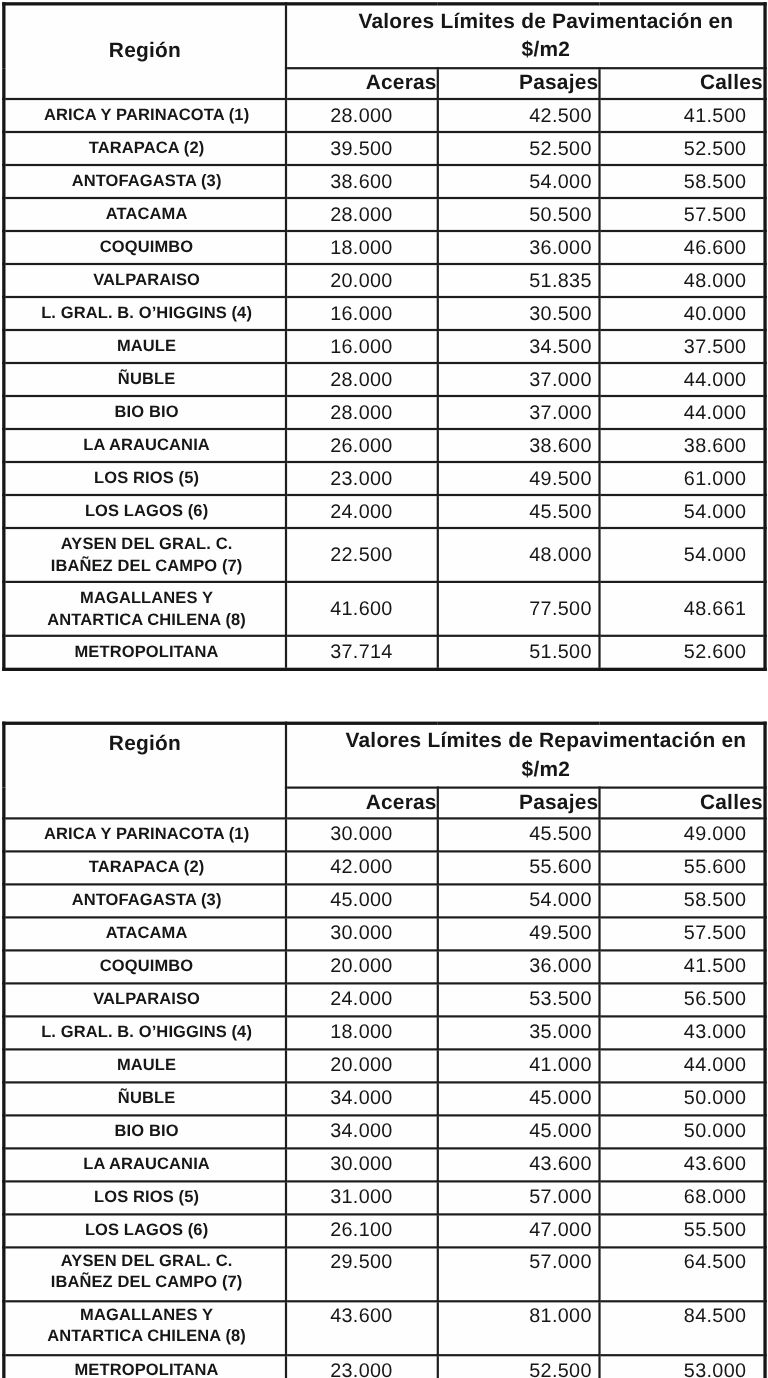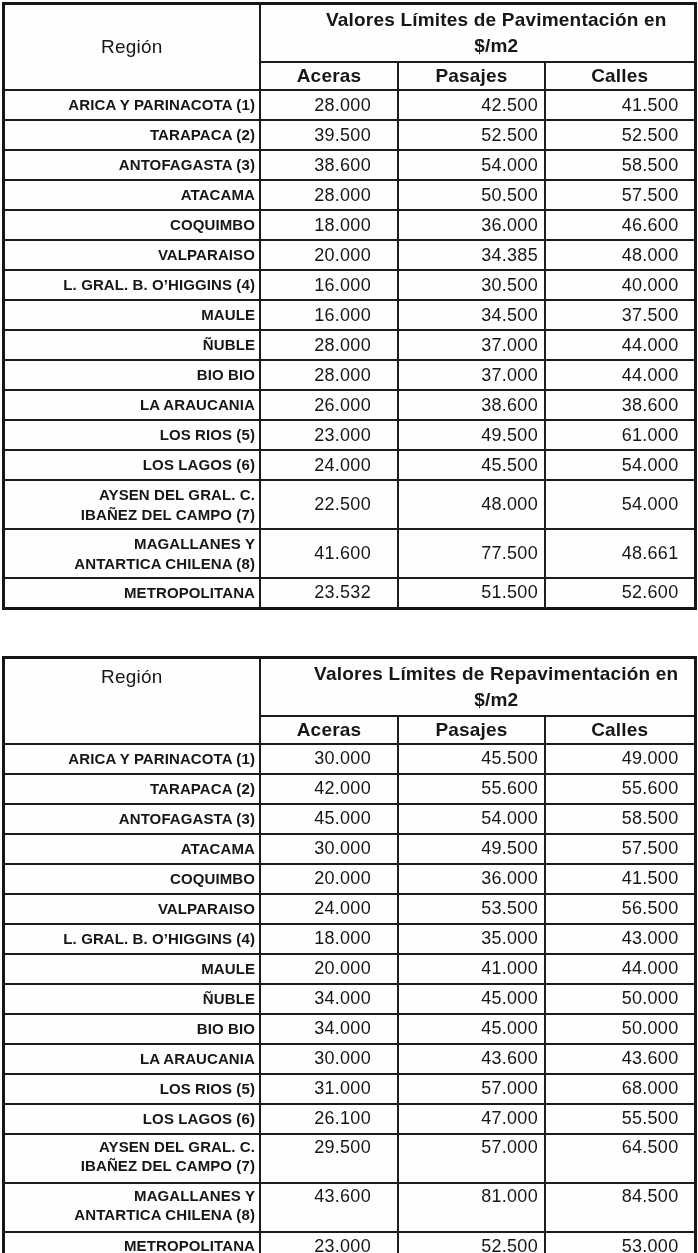--- a/index.html
+++ b/index.html
@@ -26,64 +26,64 @@
     border: 3px solid #161616;
     background: #fefefe;
   }
   .limits-table th, .limits-table td {
     border: 2px solid #1d1d1d;
     box-sizing: border-box;
     overflow: hidden;
   }
   .region-head {
     font-size: 19px;
-    font-weight: 400;
+    font-weight: 700;
     text-align: center;
     letter-spacing: 0.2px;
   }
   .t1 .region-head {
     vertical-align: top;
     padding-top: 7px;
   }
   .group-head {
     font-size: 19px;
     font-weight: 700;
     text-align: center;
     height: 54px;
     letter-spacing: 0.2px;
     padding: 2px 0;
   }
   .group-head div { line-height: 26px; padding-left: 38px; }
   .col-head {
     font-size: 19px;
     font-weight: 700;
-    text-align: center;
+    text-align: right;
     height: 28px;
     padding: 0;
     letter-spacing: 0.2px;
   }
   tr.row { height: 30px; }
   tr.row.tall { height: 49px; }
   tr.row.vtop td { vertical-align: top; }
   tr.row.vtop .value-cell { padding-top: 2px; }
   .region-cell {
     font-size: 15px;
     font-weight: 700;
-    text-align: right;
+    text-align: center;
     padding: 2px 4px 2px 7px;
     line-height: 1.32;
     letter-spacing: 0.1px;
   }
   .value-cell {
     font-size: 18px;
     font-weight: 400;
     text-align: right;
     letter-spacing: 0.3px;
   }
-  .value-cell.c0 { padding-right: 26px; }
+  .value-cell.c0 { padding-right: 40px; }
   .value-cell.c1 { padding-right: 6px; }
   .value-cell.c2 { padding-right: 15px; }
   .table-gap { height: 46px; }
 </style>
 </head>
 <body>
 
 <div class="page">
   <table class="limits-table t0">
       <colgroup>
@@ -145,21 +145,21 @@
           </td>
           <td class="value-cell c0">18.000</td>
           <td class="value-cell c1">36.000</td>
           <td class="value-cell c2">46.600</td>
         </tr>
         <tr class="row">
           <td class="region-cell">
             <div>VALPARAISO</div>
           </td>
           <td class="value-cell c0">20.000</td>
-          <td class="value-cell c1">34.385</td>
+          <td class="value-cell c1">51.835</td>
           <td class="value-cell c2">48.000</td>
         </tr>
         <tr class="row">
           <td class="region-cell">
             <div>L. GRAL. B. O’HIGGINS (4)</div>
           </td>
           <td class="value-cell c0">16.000</td>
           <td class="value-cell c1">30.500</td>
           <td class="value-cell c2">40.000</td>
         </tr>
@@ -226,21 +226,21 @@
             <div>ANTARTICA CHILENA (8)</div>
           </td>
           <td class="value-cell c0">41.600</td>
           <td class="value-cell c1">77.500</td>
           <td class="value-cell c2">48.661</td>
         </tr>
         <tr class="row">
           <td class="region-cell">
             <div>METROPOLITANA</div>
           </td>
-          <td class="value-cell c0">23.532</td>
+          <td class="value-cell c0">37.714</td>
           <td class="value-cell c1">51.500</td>
           <td class="value-cell c2">52.600</td>
         </tr>
       </tbody>
     </table>
   <div class="table-gap"></div>
   <table class="limits-table t1">
       <colgroup>
         <col style="width: 257px;">
         <col style="width: 138px;">

